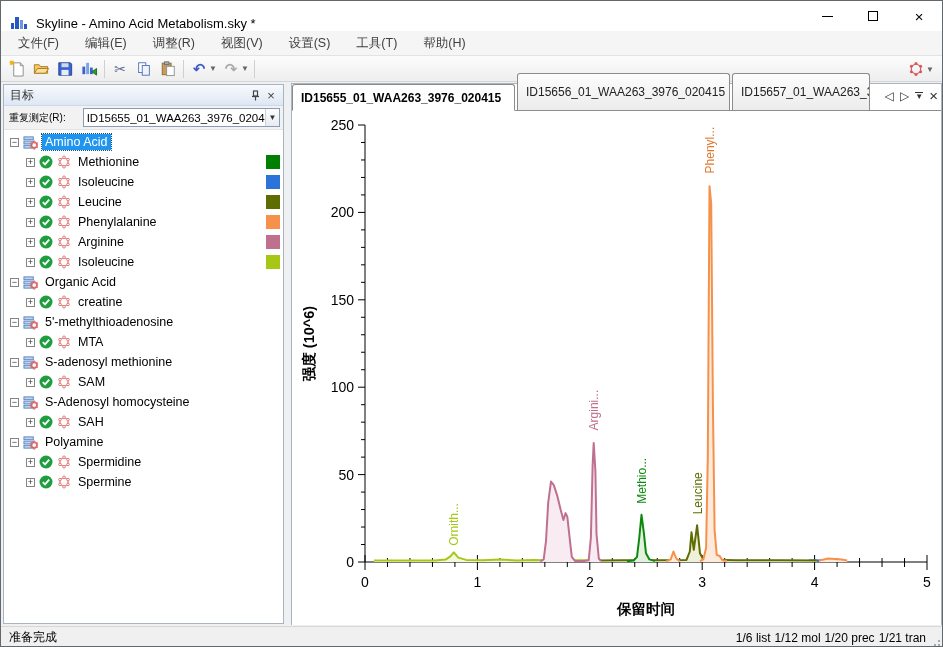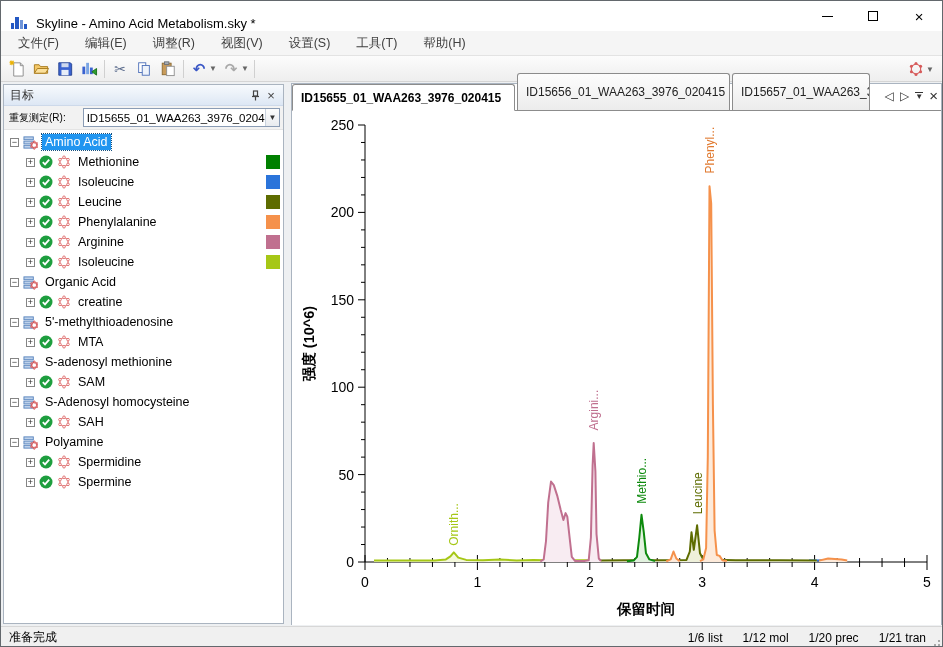--- a/index.html
+++ b/index.html
@@ -64,21 +64,21 @@
   .tab-controls{position:absolute;right:3px;top:4px;display:flex;align-items:center;gap:6px;background:#fff;padding-left:4px}
   .tab-ctl{font-size:12px;color:#333;line-height:1}
   .ddown{display:flex;flex-direction:column;align-items:center;gap:1px}
   .ddown b{display:block;width:8px;border-top:1.5px solid #333}
   .ddown i{font-style:normal;font-size:8px;line-height:5px;color:#333}
   .chart-svg{position:absolute;left:0;top:27px}
 
   
   .statusbar{position:absolute;left:0;top:625px;width:100%;height:22px;background:#f0f0f0;border-top:1px solid #d7d7d7;display:flex;align-items:center;font-size:12px;color:#000}
   .status-left{padding-left:8px;flex:1 1 auto}
-  .status-right{display:flex;gap:20px;padding-right:16px}
+  .status-right{display:flex;gap:4px;padding-right:16px}
   .grip{position:absolute;right:2px;bottom:2px;width:10px;height:10px}
   .grip i{position:absolute;width:2px;height:2px;background:#a8a8a8}
 </style>
 </head>
 <body>
 
 <div id="app">
 
   <div class="titlebar">
     <svg class="app-icon" viewBox="0 0 18 18">

